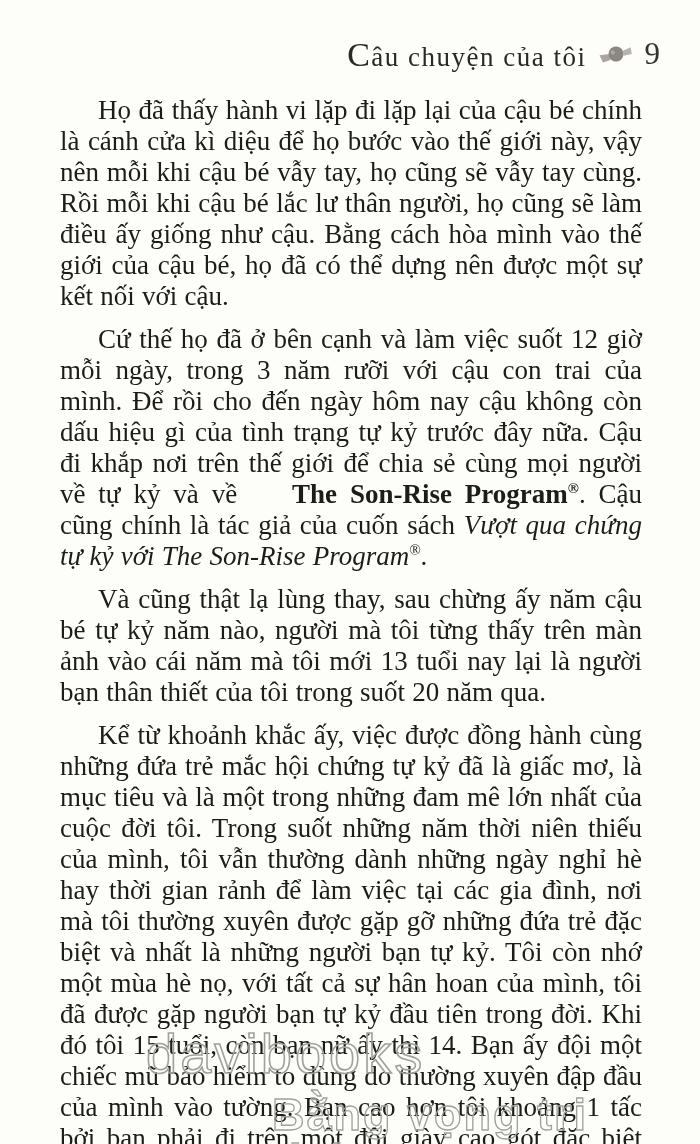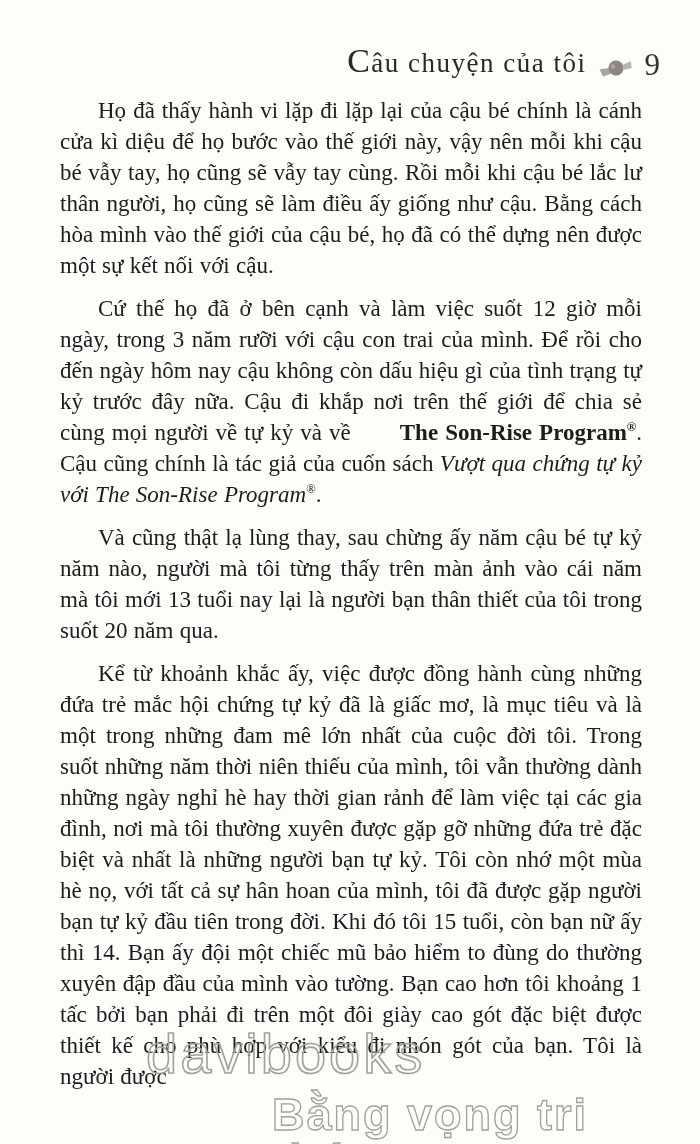--- a/index.html
+++ b/index.html
@@ -25,21 +25,21 @@
   .page {
     position: absolute;
     inset: 0;
   }
   
   .header {
     position: absolute;
     top: 36px;
     right: 40px;
     display: flex;
-    align-items: flex-end;
+    align-items: flex-start;
     gap: 12px;
     height: 44px;
   }
   .running-title {
     font-size: 27px;
     letter-spacing: 1.5px;
     color: var(--header-ink);
     font-weight: 400;
     white-space: nowrap;
   }
@@ -61,21 +61,21 @@
   .body-text {
     position: absolute;
     left: 60px;
     top: 95px;
     width: 582px;
   }
   .body-text p {
     margin: 0 0 12px 0;
     text-align: justify;
     text-indent: 38px;
-    font-size: 23px;
+    font-size: 27px;
     line-height: 31px;
     word-spacing: 0.5px;
   }
   .body-text p:last-child { margin-bottom: 17px; }
   .body-text b { font-weight: bold; margin-left: 42px; }
   .body-text i { font-style: italic; }
   .body-text sup {
     font-size: 0.55em;
     line-height: 0;
     vertical-align: super;

